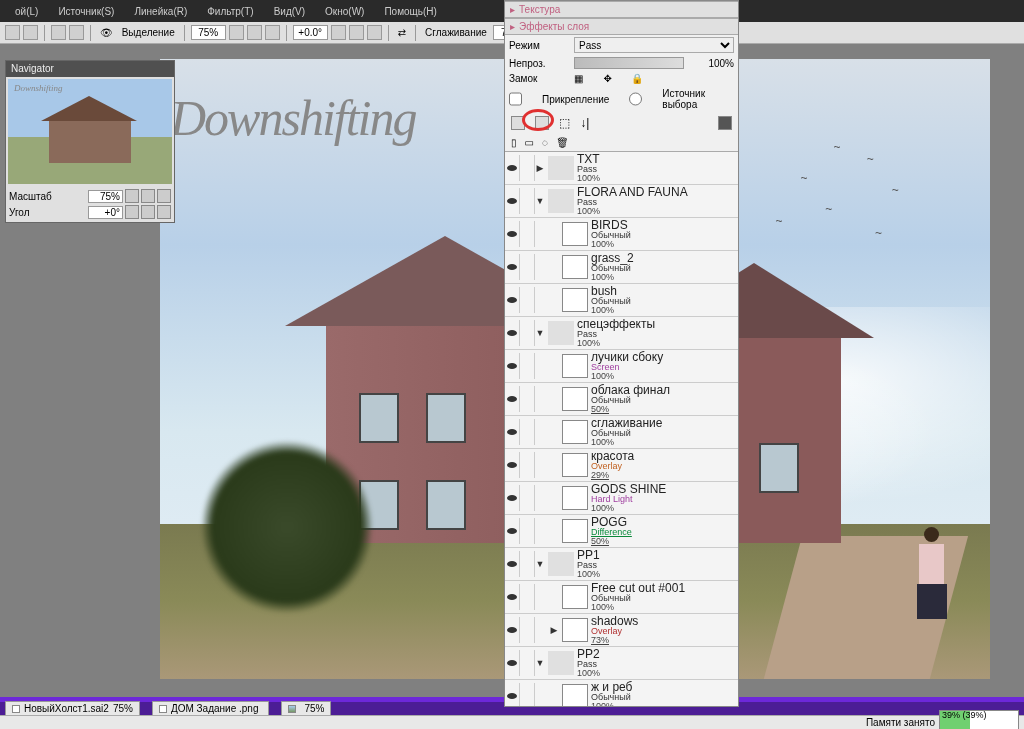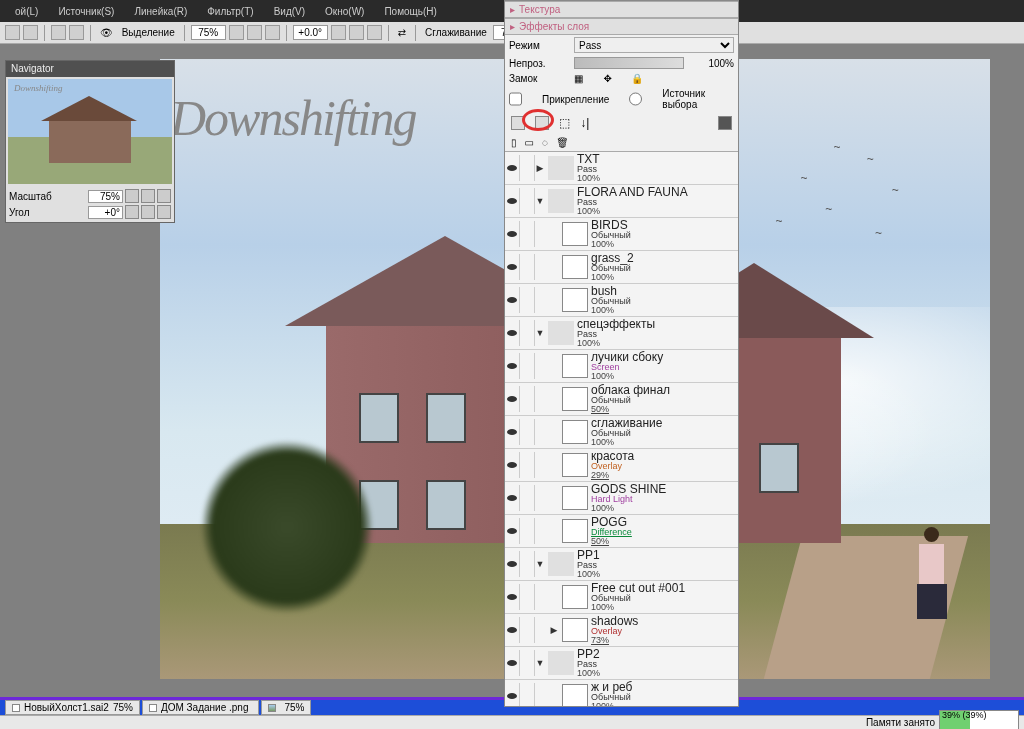--- a/index.html
+++ b/index.html
@@ -69,21 +69,21 @@
 .layer .indent { display: inline-block; }
 .layer .expand { width: 10px; font-size: 9px; color: #333; text-align: center; }
 .layer .thumb { width: 26px; height: 24px; background: #fff; border: 1px solid #888; margin: 1px 3px; flex-shrink: 0; }
 .layer .thumb.folder { background: #e0e0e0; border: none; font-size: 16px; text-align: center; }
 .layer .info { display: flex; flex-direction: column; line-height: 1.0; padding: 1px 0; }
 .layer .name { font-size: 12px; color: #222; }
 .layer .mode { font-size: 9px; }
 .layer .opacity { font-size: 9px; color: #444; }
 
 
-.tabs { position: absolute; bottom: 14px; left: 0; right: 0; height: 18px; background: #1d4ed8; display: flex; align-items: center; padding: 0 5px; gap: 2px; border-top: 3px solid #6d28d9; }
+.tabs { position: absolute; bottom: 14px; left: 0; right: 0; height: 18px; background: #4c1d95; display: flex; align-items: center; padding: 0 5px; gap: 12px; border-top: 5px solid #6d28d9; }
 .tabs .tab { background: #e8e8e8; border: 1px solid #999; padding: 1px 6px; display: flex; align-items: center; gap: 4px; font-size: 10px; }
 .tabs .tab .dot { width: 8px; height: 8px; background: #fff; border: 1px solid #888; }
 
 
 .statusbar { position: absolute; bottom: 0; left: 0; right: 0; height: 14px; background: #e8e8e8; border-top: 1px solid #aaa; display: flex; justify-content: flex-end; align-items: center; padding: 0 5px; font-size: 10px; gap: 4px; }
 .statusbar .mem-bar { width: 80px; height: 26px; border: 1px solid #888; background: linear-gradient(90deg, #70d070 0%, #70d070 39%, #fff 39%, #fff 100%); position: relative; }
 .statusbar .mem-bar span { position: absolute; left: 2px; top: -1px; font-size: 9px; }
 
 .c-green { color: #0a8a3a; text-decoration: underline; }
 .c-purple { color: #a040a0; }

